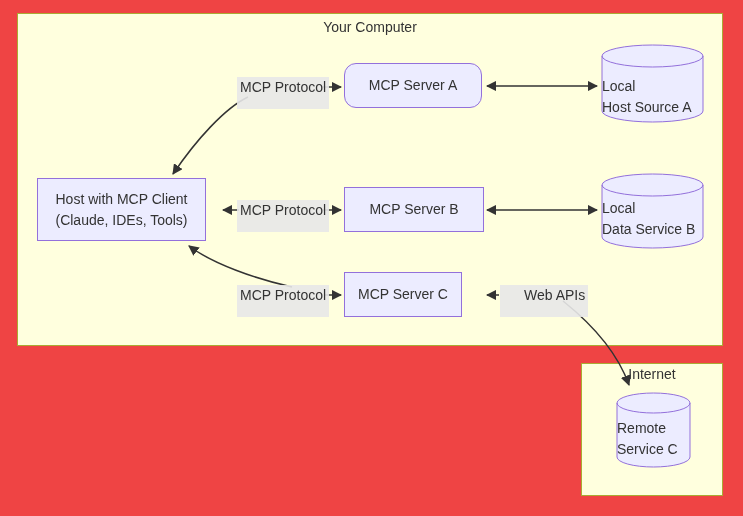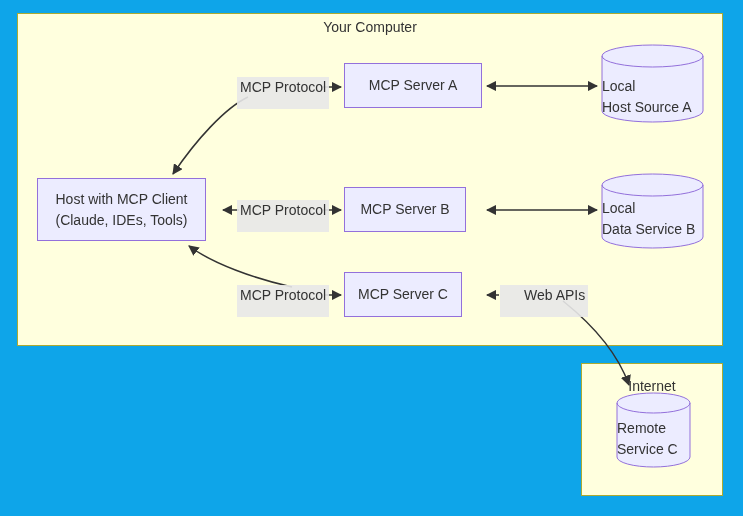--- a/index.html
+++ b/index.html
@@ -1,19 +1,19 @@
 <!DOCTYPE html>
 <html><head>
 <meta charset="utf-8">
 <style>
   html,body{margin:0;padding:0;background:#ffffff;}
   #canvas{
     position:relative;
     width:743px;height:516px;
-    background:#0ea5e9;
+    background:#ef4444;
     font-family:"Liberation Sans","DejaVu Sans",sans-serif;
     font-size:14px;color:#333333;
     overflow:hidden;
   }
   .subgraph{
     position:absolute;
     background:#ffffde;
     border:1px solid #aaaa33;
     box-sizing:border-box;
     z-index:1;
@@ -58,21 +58,21 @@
 </style>
 </head>
 <body>
 
 <div id="canvas">
 
   <div class="subgraph" style="left:17px;top:13px;width:706px;height:333px;"></div>
   <div class="subgraph" style="left:581px;top:363px;width:142px;height:133px;"></div>
 
   <div class="subgraph-title" style="left:17px;top:19px;width:706px;">Your Computer</div>
-  <div class="subgraph-title" style="left:581px;top:366px;width:142px;margin-top:12px;">Internet</div>
+  <div class="subgraph-title" style="left:581px;top:366px;width:142px;">Internet</div>
 
   <svg id="edges" width="743" height="516" viewBox="0 0 743 516">
     <defs>
       <marker id="arrow" viewBox="0 0 10 10" refX="9" refY="5" markerWidth="7" markerHeight="7" orient="auto-start-reverse">
         <path d="M0,0 L10,5 L0,10 z" fill="#333333"></path>
       </marker>
     </defs>
 
     <g stroke="#333333" stroke-width="1.5" fill="none">
 
@@ -107,24 +107,24 @@
       <path d="M617,403 A36.5,10 0 0 1 690,403 L690,457 A36.5,10 0 0 1 617,457 Z" fill="#ececff" stroke="#9370db" stroke-width="1"></path>
       <path d="M617,403 A36.5,10 0 0 0 690,403" fill="none" stroke="#9370db" stroke-width="1"></path>
     </g>
   </svg>
 
   <div class="node" style="left:37px;top:178px;width:169px;height:63px;">
     <span>Host with MCP Client</span>
     <span>(Claude, IDEs, Tools)</span>
   </div>
 
-  <div class="node" style="left:344px;top:63px;width:138px;height:45px;">
+  <div class="node" style="left:344px;top:63px;width:138px;height:45px;border-radius:12px;">
     <span>MCP Server A</span>
   </div>
-  <div class="node" style="left:344px;top:187px;width:122px;height:45px;">
+  <div class="node" style="left:344px;top:187px;width:140px;height:45px;">
     <span>MCP Server B</span>
   </div>
   <div class="node" style="left:344px;top:272px;width:118px;height:45px;">
     <span>MCP Server C</span>
   </div>
 
   <div class="cyl-text" style="left:602px;top:76px;width:101px;">
     <span>Local</span>
     <span>Host Source A</span>
   </div>

